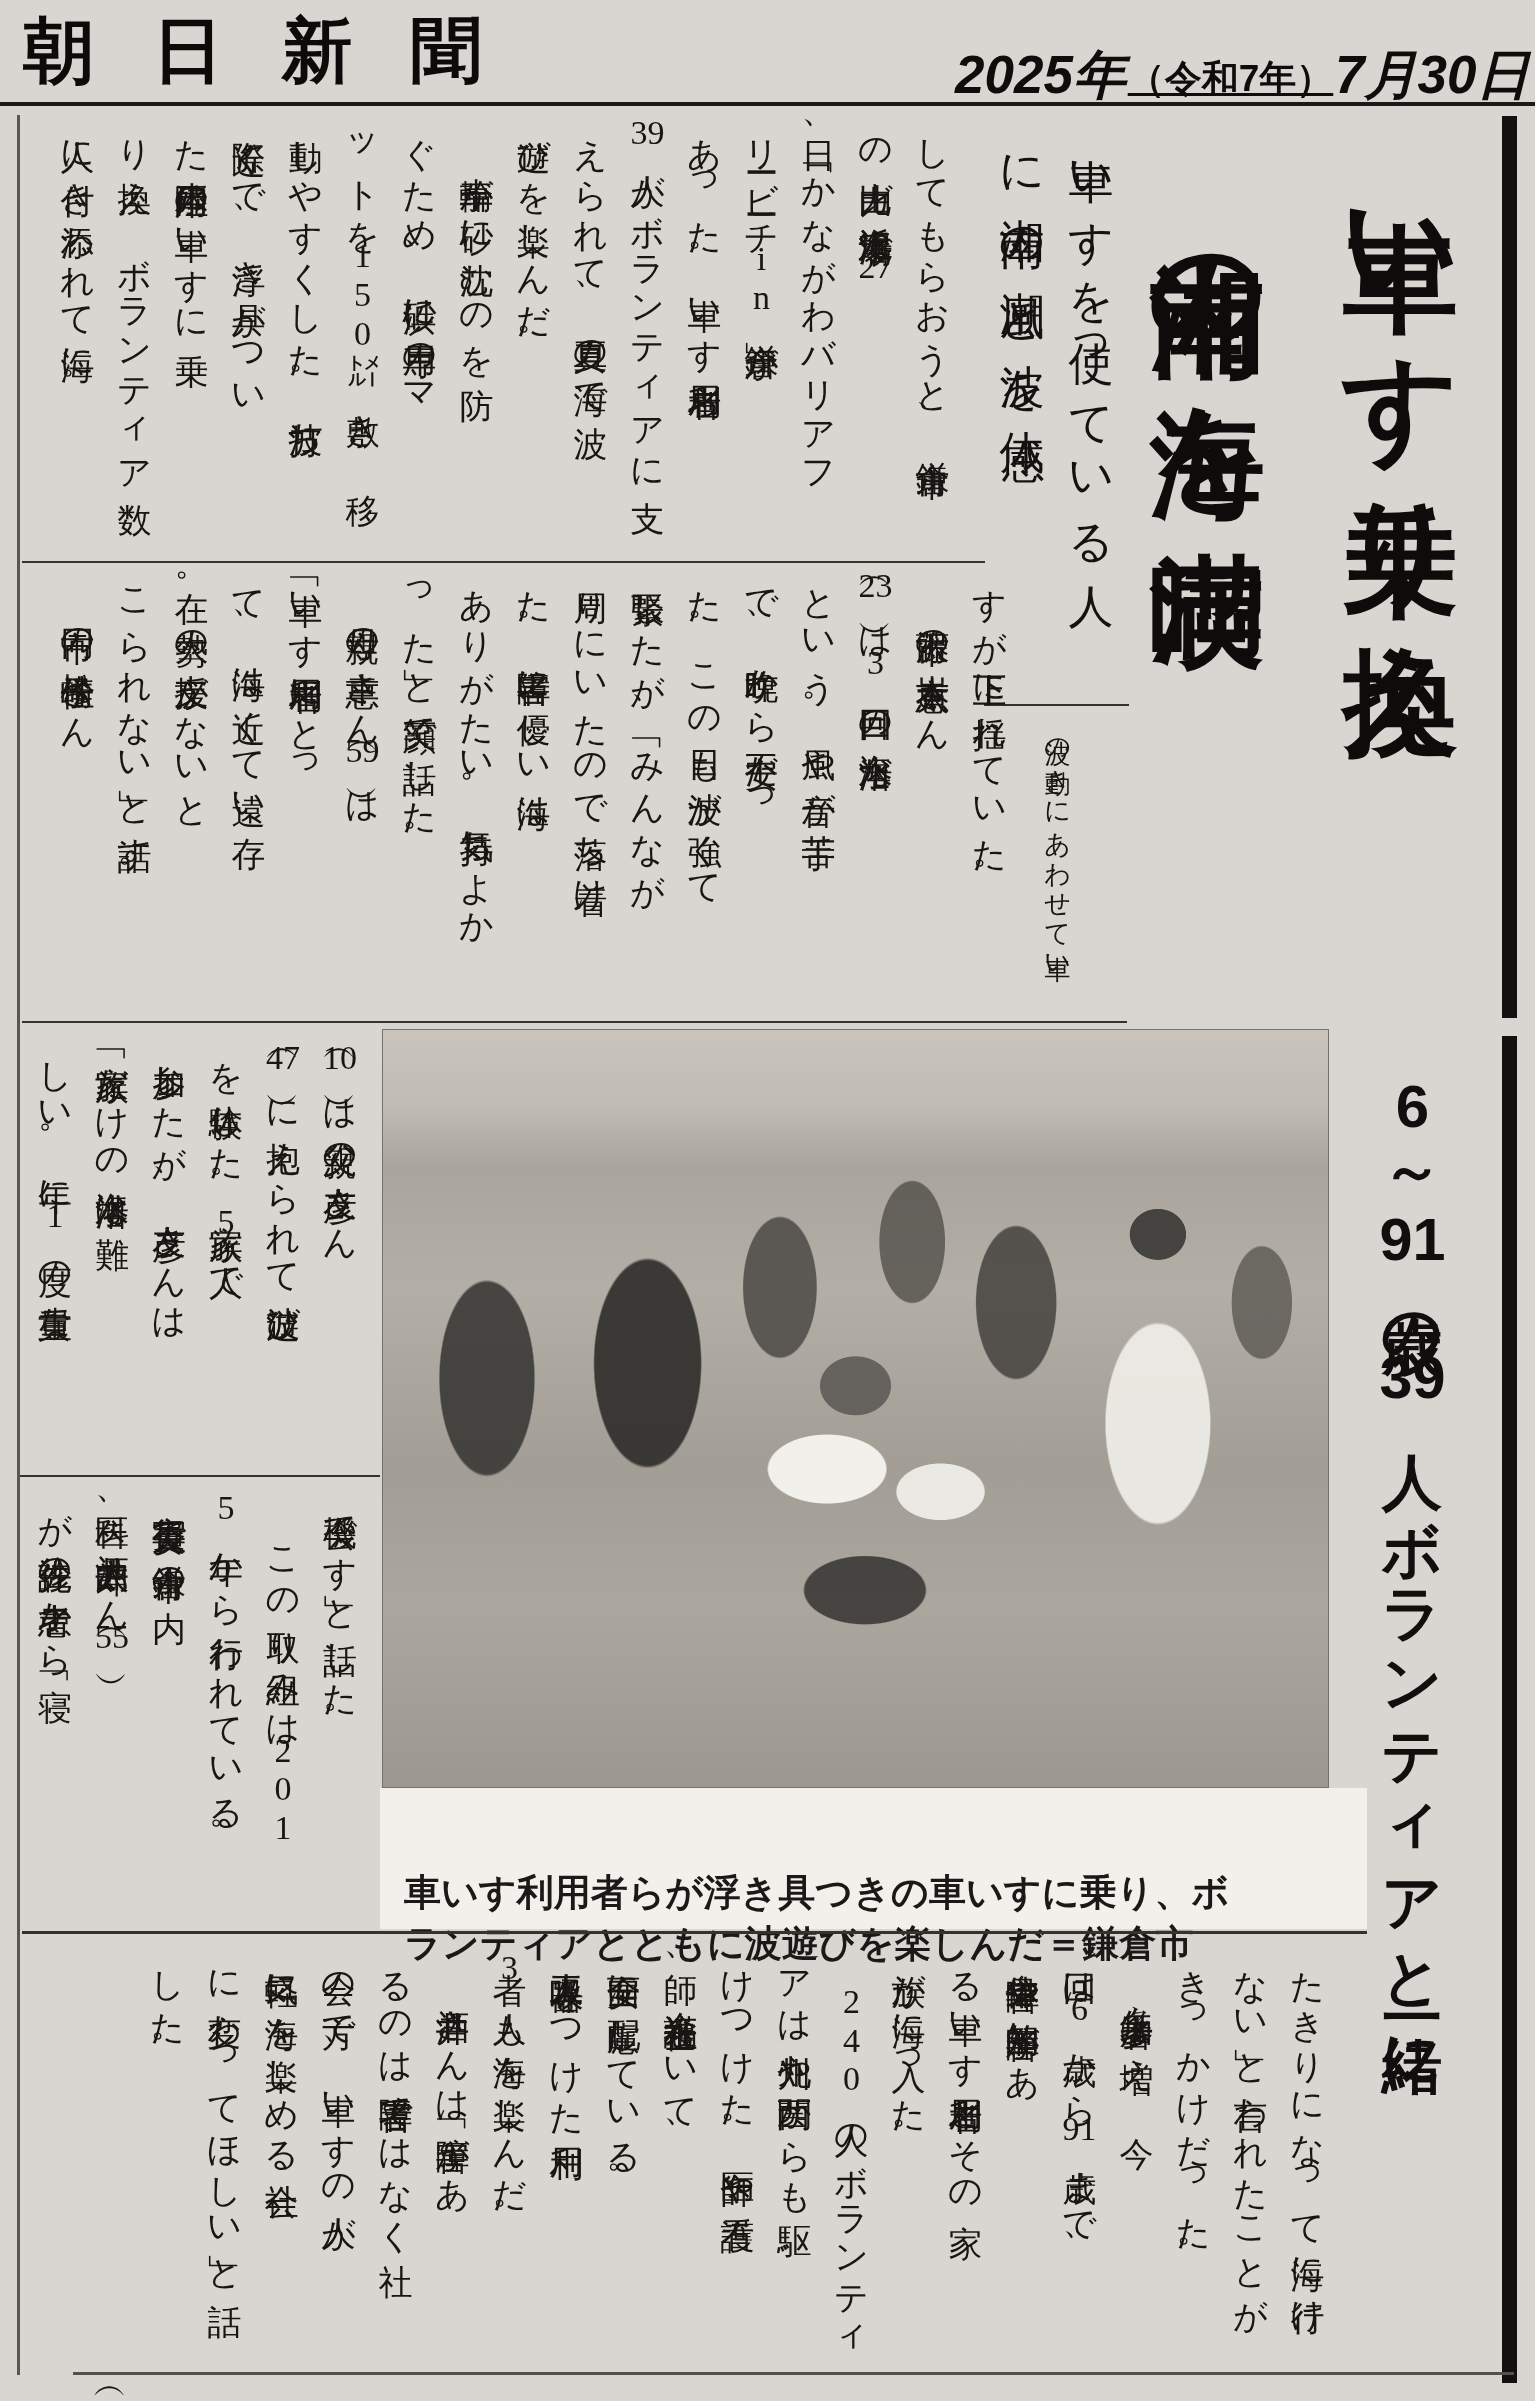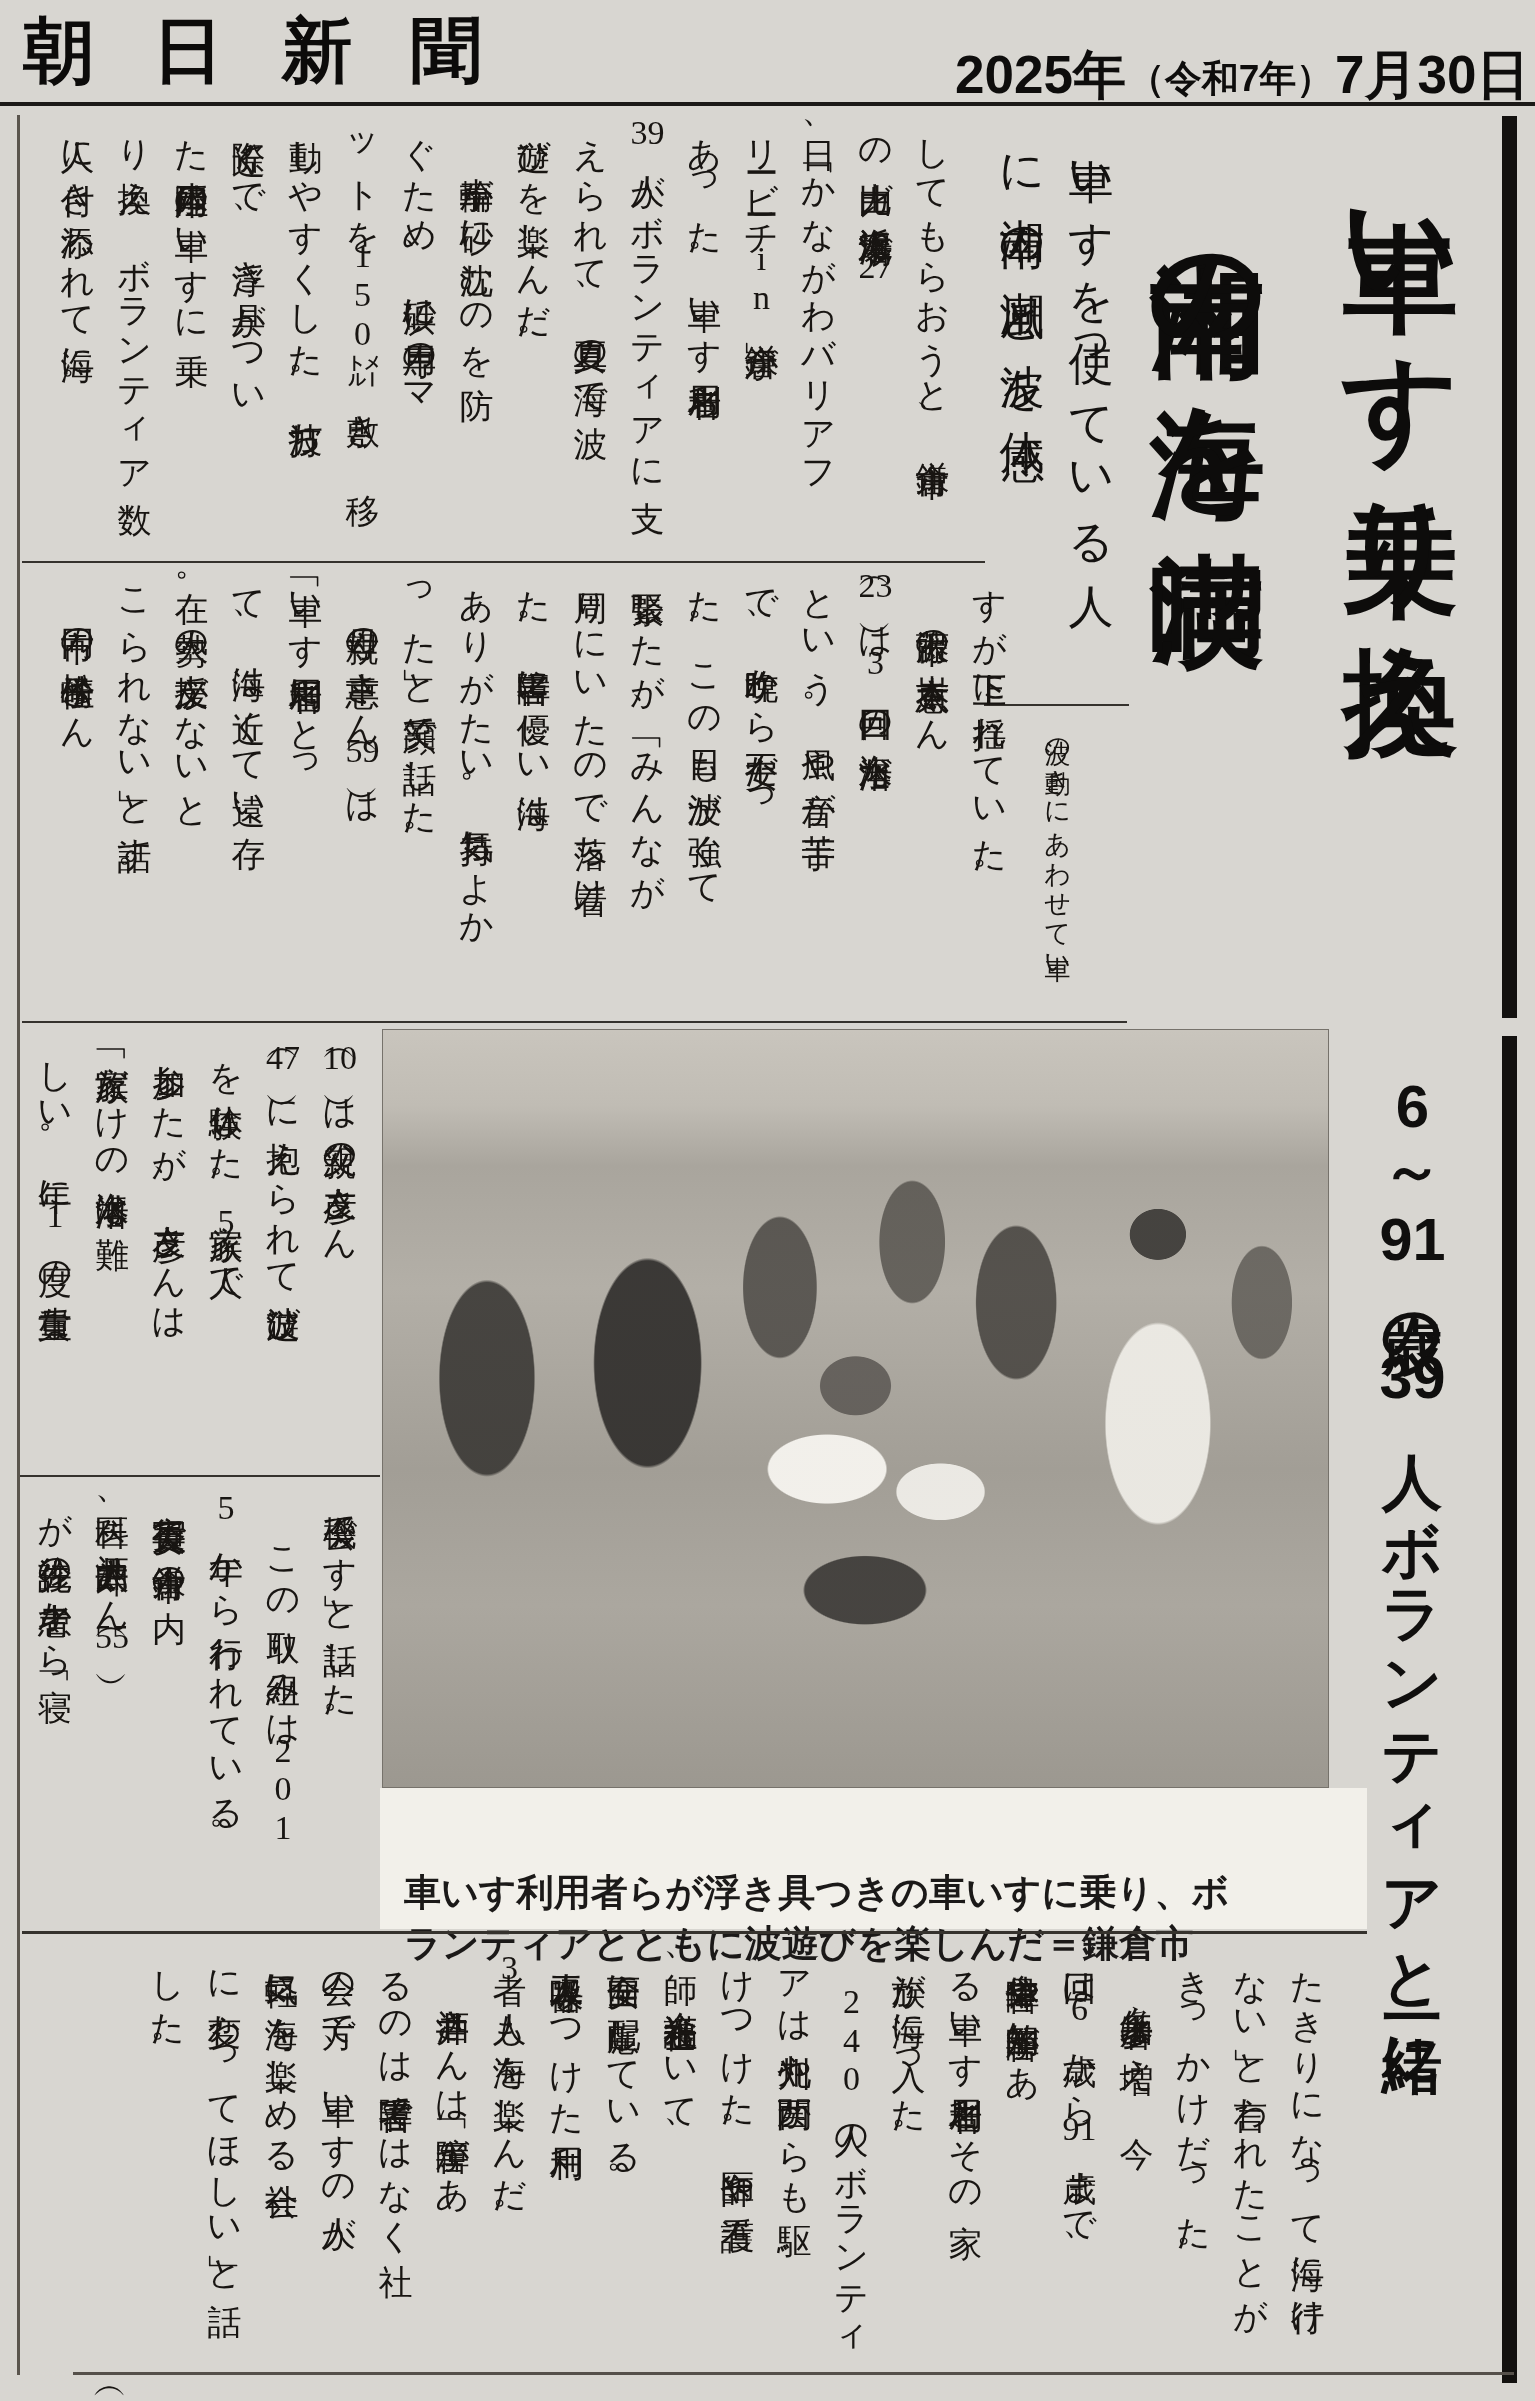--- a/index.html
+++ b/index.html
@@ -18,22 +18,22 @@
     font-size:71px; font-weight:bold; letter-spacing:58px;
     color:#0c0b0a; white-space:nowrap;
     font-family:Liberation Mono, monospace;
   }
   .date-block{
     position:absolute; top:40px; right:5.5px;
     display:flex; align-items:center;
     font-family:"Liberation Sans", sans-serif; font-weight:bold; color:#0e0d0c;
     white-space:nowrap;
   }
-  .date-main{font-size:53px;}
-  .date-era{font-size:37px; margin:5.5px 1.8px 0 1.8px;}
+  .date-main{font-size:53px;font-style:italic;}
+  .date-era{font-size:37px; margin:5.5px 1.8px 0 1.8px;text-decoration:underline;}
   .header-rule{position:absolute; top:102px; left:0; width:1535px; height:3.6px; background:#1c1a18;}
 
   
   .hr{position:absolute; height:1.8px; background:#35322d;}
   .vbar{position:absolute; width:14.5px; background:#13110f;}
   .vrule{position:absolute; width:2.7px; background:#5a554d;}
 
   
   .v{position:absolute; writing-mode:vertical-rl; text-orientation:upright;}
   .body-band{font-size:34px; letter-spacing:1.8px; color:#181512;}

